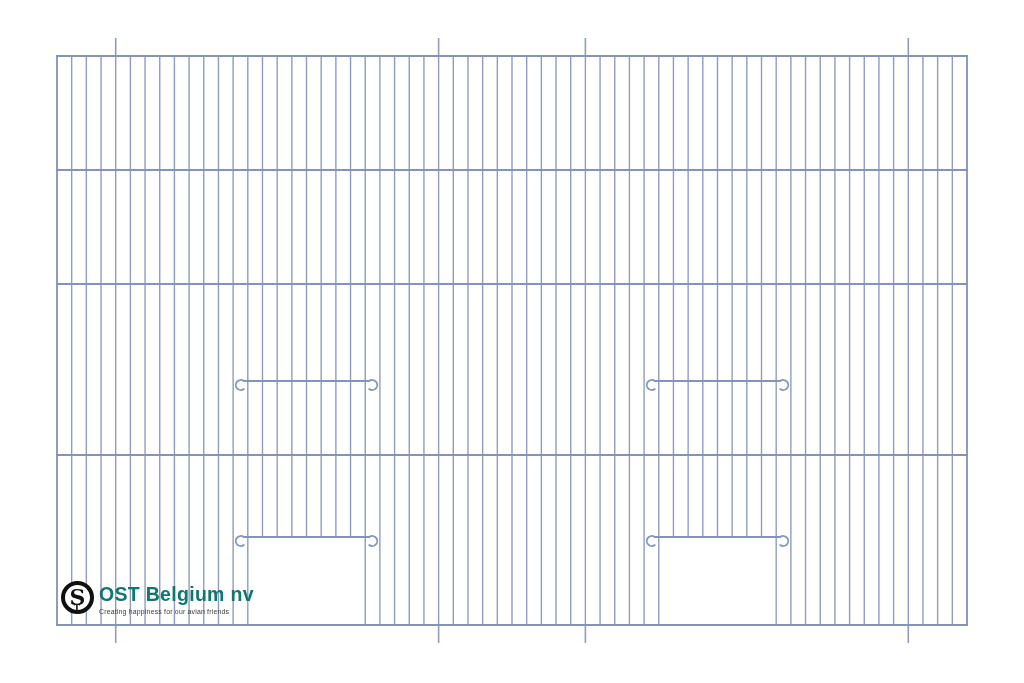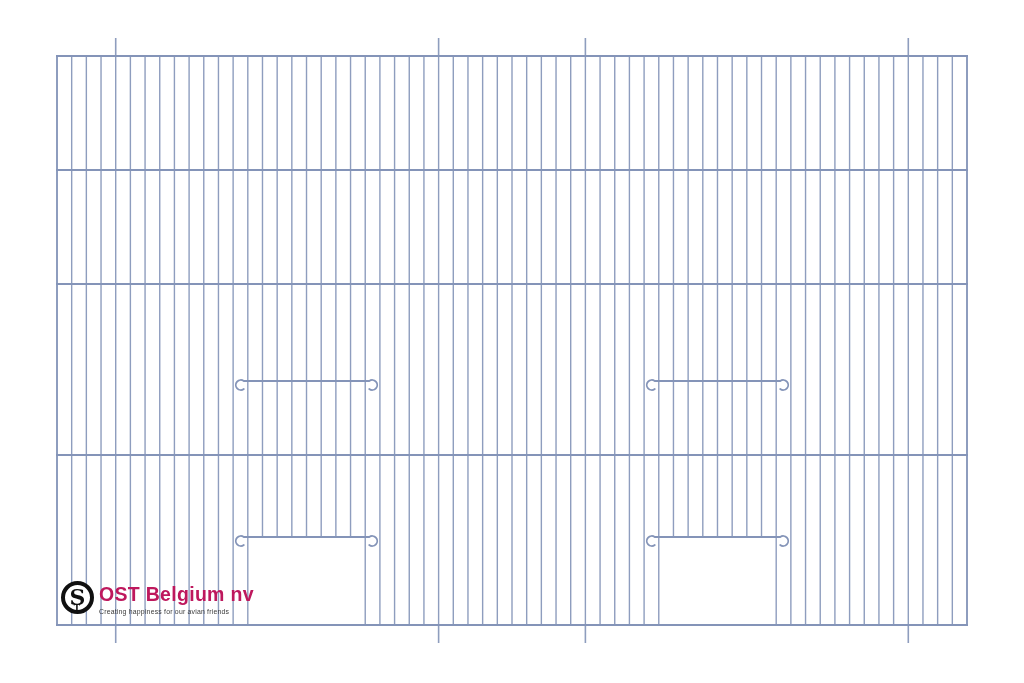--- a/index.html
+++ b/index.html
@@ -42,21 +42,21 @@
     font-weight:bold;
     font-size:8.5px;line-height:1;
     color:#101010;
   }
   .wordmark{margin-left:5px;padding-top:4px;}
   .company{
     font-weight:bold;
     font-size:19.5px;
     line-height:1;
     letter-spacing:0.3px;
-    color:#be185d;
+    color:#0f766e;
     white-space:nowrap;
   }
   .tagline{
     margin-top:3px;
     font-size:6.9px;
     letter-spacing:0.2px;
     color:#3a3a3a;
     white-space:nowrap;
   }
 </style>

